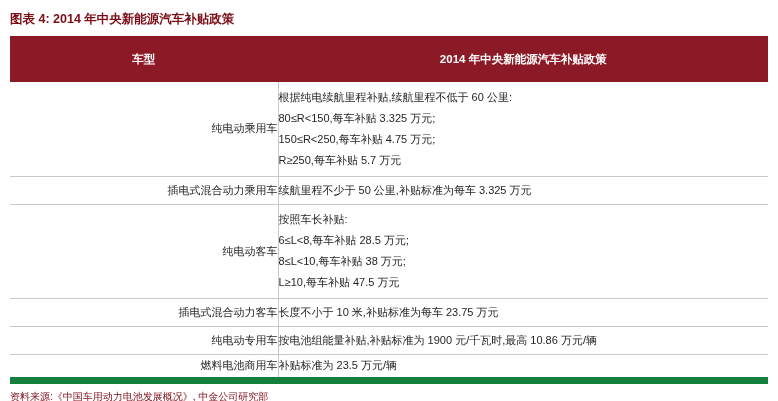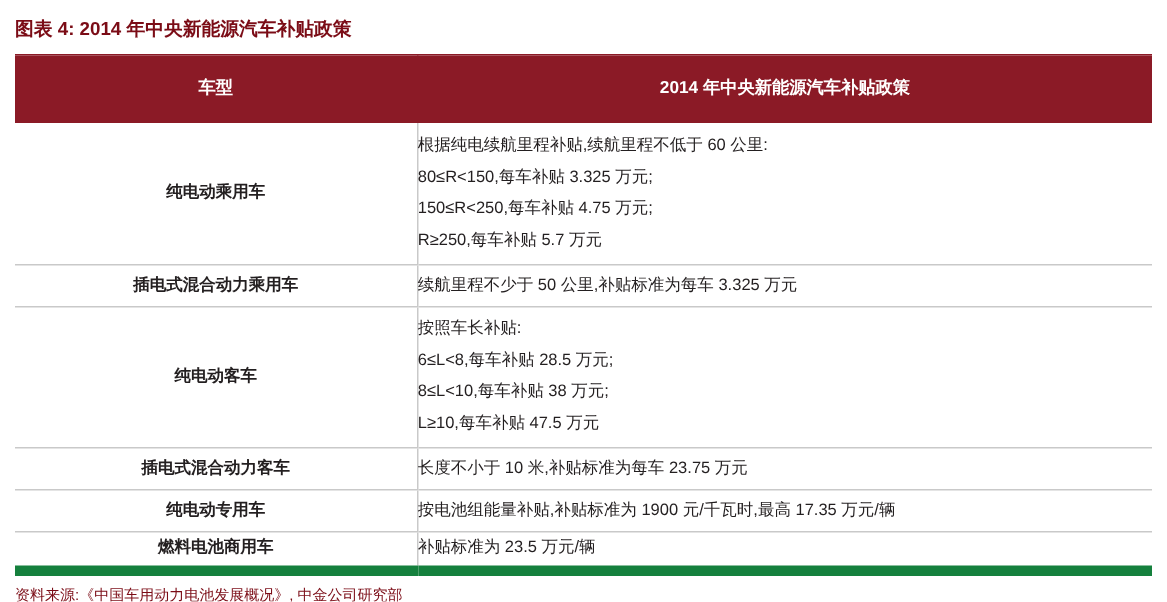--- a/index.html
+++ b/index.html
@@ -51,24 +51,23 @@
     font-size: 11px;
     color: #231f20;
     padding: 0;
     vertical-align: middle;
   }
   table.policy tr:last-child td {
     border-bottom: 7px solid #15803d;
   }
   .col-type {
     width: 268px;
-    text-align: center;
+    text-align: right;
     padding: 4px 6px;
     box-sizing: border-box;
-    font-weight: bold;
   }
   .col-policy {
     width: 490px;
     text-align: left;
     padding: 5px 8px 5px 10px;
     box-sizing: border-box;
     border-left: 1px solid #c9c9c9;
   }
   .col-policy .line {
     line-height: 21px;
@@ -159,21 +158,21 @@
         <td class="col-policy">
           <div class="line">长度不小于 10 米,补贴标准为每车 23.75 万元</div>
         </td>
       </tr>
 
       <tr style="height:28px">
         <td class="col-type">
           <div class="ttl">纯电动专用车</div>
         </td>
         <td class="col-policy">
-          <div class="line">按电池组能量补贴,补贴标准为 1900 元/千瓦时,最高 17.35 万元/辆</div>
+          <div class="line">按电池组能量补贴,补贴标准为 1900 元/千瓦时,最高 10.86 万元/辆</div>
         </td>
       </tr>
 
 
       <tr style="height:26px">
         <td class="col-type">
           <div class="ttl">燃料电池商用车</div>
         </td>
         <td class="col-policy">
           <div class="line">补贴标准为 23.5 万元/辆</div>

